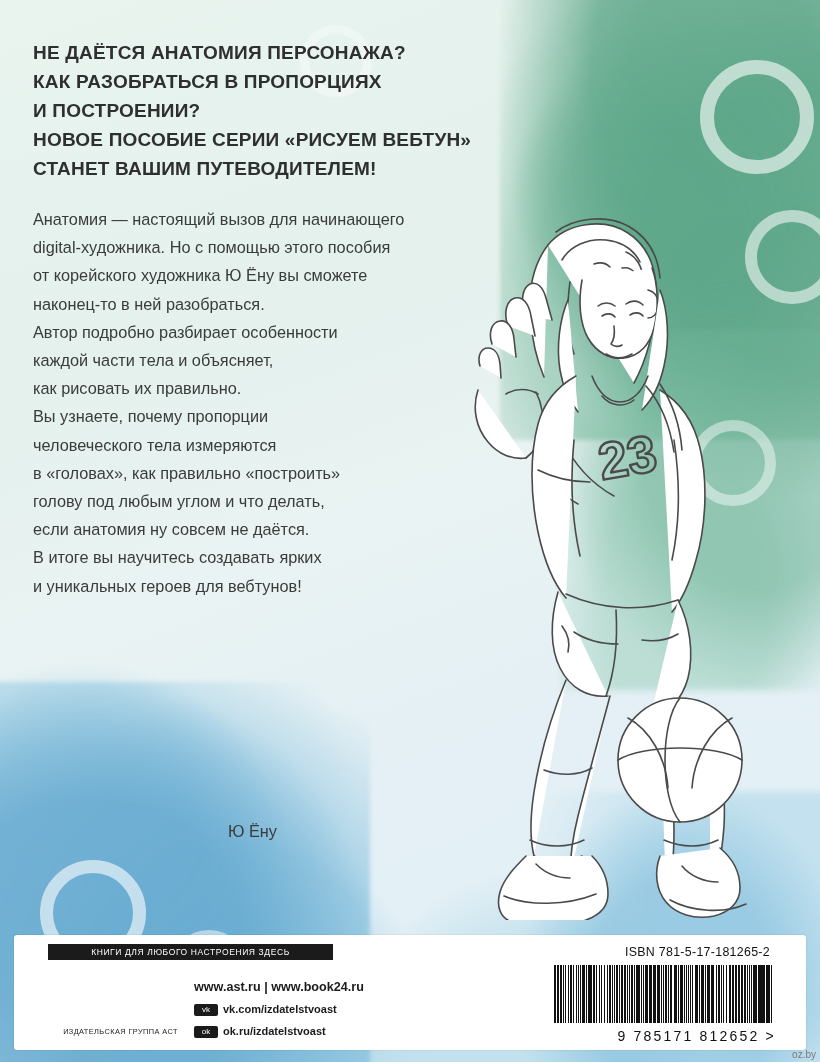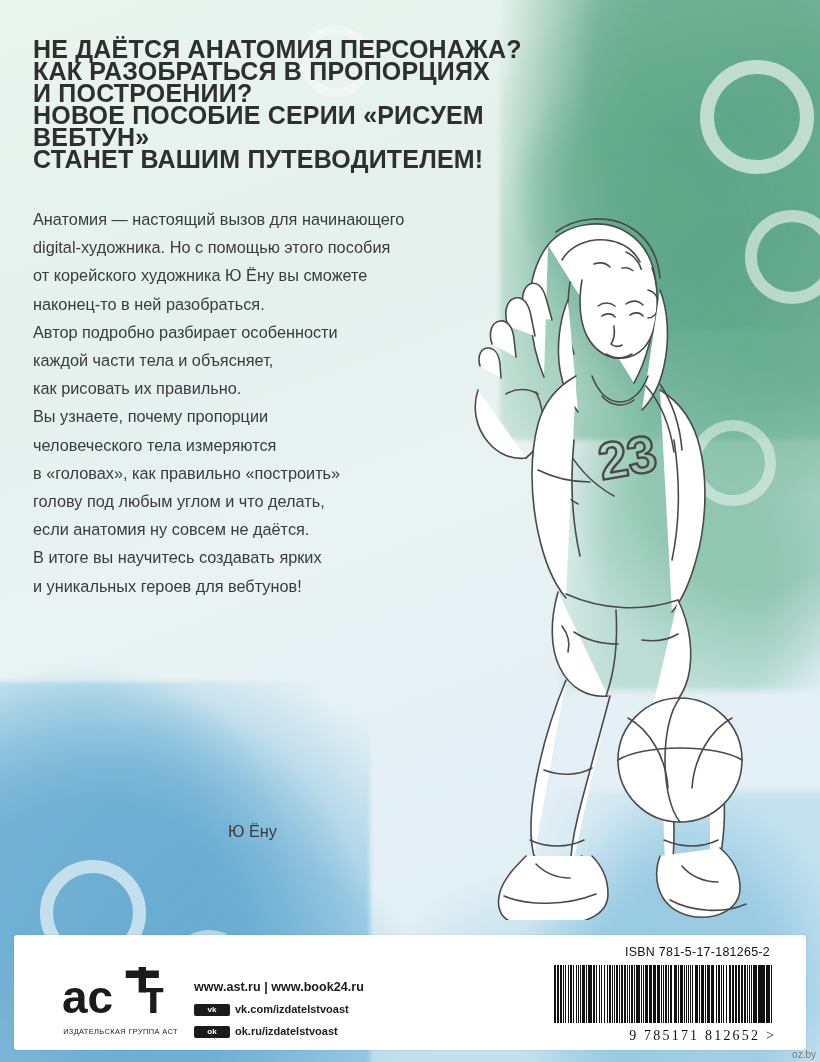--- a/index.html
+++ b/index.html
@@ -70,22 +70,22 @@
     filter:blur(3px);
   }
 
   
   .headline{
     position:absolute;
     left:33px;top:38px;
     width:520px;
     color:#2f2f2f;
     font-weight:bold;
-    font-size:25px;
-    line-height:22px;
+    font-size:19px;
+    line-height:29px;
     letter-spacing:.2px;
     text-transform:uppercase;
     white-space:pre-line;
     z-index:6;
   }
 
   
   .body-copy{
     position:absolute;
     left:33px;top:205px;
@@ -158,40 +158,40 @@
   .links{
     position:absolute;left:180px;top:43px;
     color:#1b1b1b;
     font-size:12.6px;
     font-weight:bold;
     line-height:19px;
   }
   .links .sub{font-size:11px;font-weight:bold;text-align:right;}
   .sm-row{display:flex;align-items:center;gap:5px;margin-top:3px;}
   .sm-ico{
-    width:36px;height:12px;border-radius:2px;
+    width:24px;height:12px;border-radius:2px;
     background:#1b1b1b;color:#fff;
-    font-size:8px;font-weight:bold;
+    font-size:8px;font-weight:normal;
     display:flex;align-items:center;justify-content:center;
     flex:0 0 auto;
   }
   .isbn{
     position:absolute;right:36px;top:10px;
     font-size:12.4px;color:#111;letter-spacing:.3px;
   }
   .barcode{
     position:absolute;right:34px;top:30px;
     width:218px;height:58px;
   }
   .barcode .bars{display:flex;height:100%;align-items:stretch;gap:0;}
   .barcode .bars i{display:block;background:#111;}
   .barcode-num{
     position:absolute;right:30px;bottom:6px;
     font-size:14px;letter-spacing:2.2px;color:#111;
-    font-family:Liberation Serif, serif;
+    font-family:Liberation Sans, sans-serif;
   }
   .oz{
     position:absolute;right:4px;bottom:2px;
     font-size:10px;color:#7b7b7b;
     z-index:20;
   }
 </style>
 </head>
 <body>
 
@@ -314,28 +314,22 @@
       <path d="M298 578c22 12 38 40 40 70"></path>
       <path d="M402 578c-22 12-38 40-40 70"></path>
 
       <path d="M232 486c6 8 8 18 6 26"></path>
     </svg>
   </div>
 
   <div class="footer">
     <div class="footer-inner">
 
-
-      <div class="ast-logo">
-        <svg width="120" height="56" viewBox="0 0 120 56">
-          <text x="2" y="46" font-family="Liberation Sans, sans-serif" font-size="46" font-weight="bold" fill="#1b1b1b">ас</text>
-          <text x="82" y="46" font-family="Liberation Sans, sans-serif" font-size="46" font-weight="bold" fill="#1b1b1b">т</text>
-          <path d="M78 6 L92 6 L92 0 L100 0 L100 6 L114 6 L114 14 L100 14 L100 30 L92 30 L92 14 L78 14 Z" fill="#1b1b1b" transform="translate(-6,-2) scale(0.92)"></path>
-        </svg>
-      </div>
+      <div class="ast-banner">книги для любого настроения здесь</div>
+
       <div class="ast-group">Издательская группа АСТ</div>
 
       <div class="links">
         <div>www.ast.ru | www.book24.ru</div>
         <div class="sm-row">
           <span class="sm-ico">vk</span>
           <span class="sub">vk.com/izdatelstvoast</span>
         </div>
         <div class="sm-row">
           <span class="sm-ico">ok</span>

